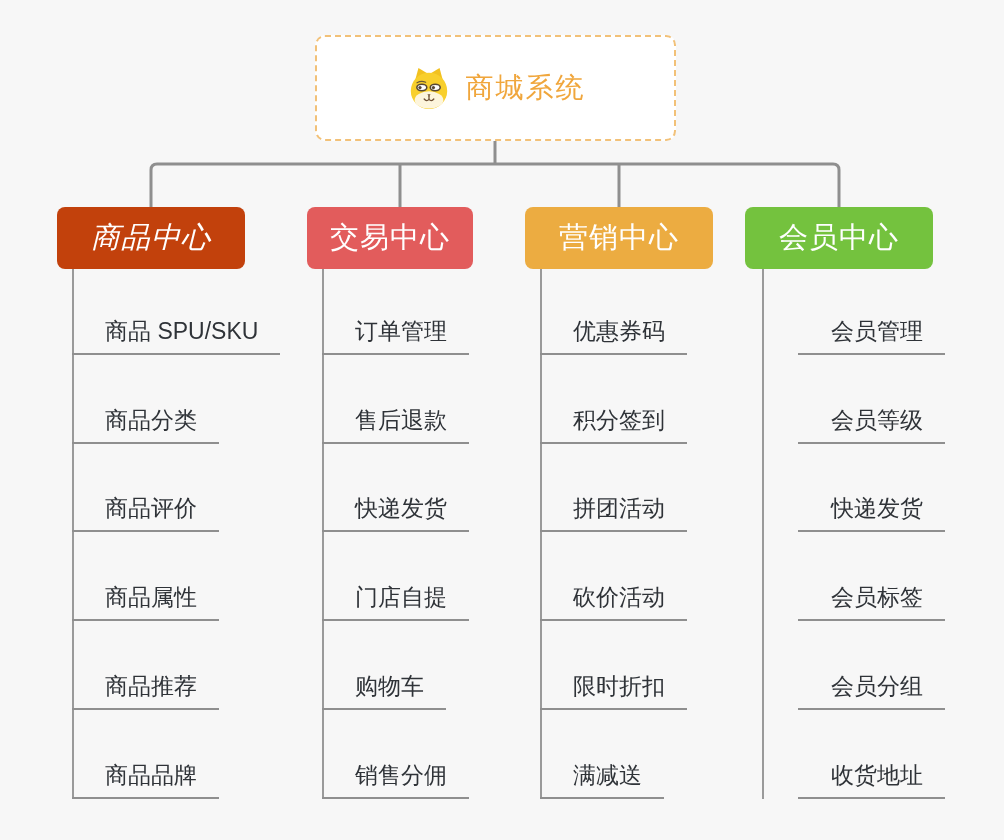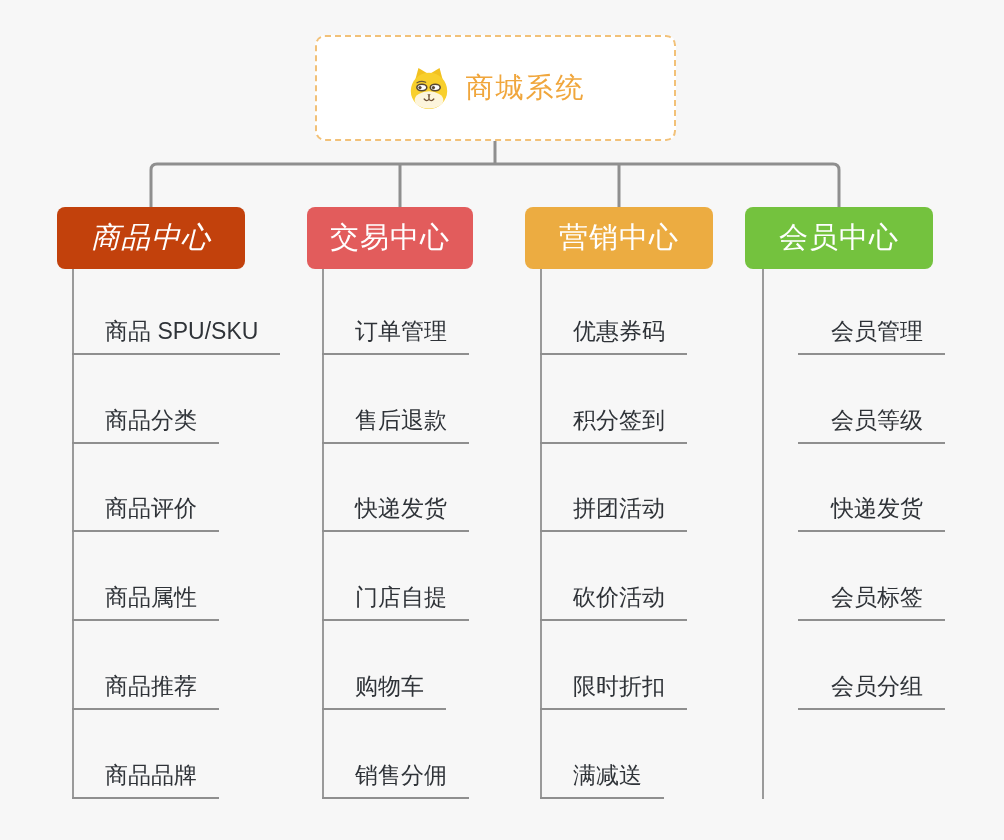--- a/index.html
+++ b/index.html
@@ -129,14 +129,15 @@
   <div class="leaf c2 r2">拼团活动</div>
   <div class="leaf c2 r3">砍价活动</div>
   <div class="leaf c2 r4">限时折扣</div>
   <div class="leaf c2 r5">满减送</div>
 
   <div class="leaf c3 r0">会员管理</div>
   <div class="leaf c3 r1">会员等级</div>
   <div class="leaf c3 r2">快递发货</div>
   <div class="leaf c3 r3">会员标签</div>
   <div class="leaf c3 r4">会员分组</div>
+  <div class="leaf c3 r5">收货地址</div>
 
 </div>
 
 </body></html>

